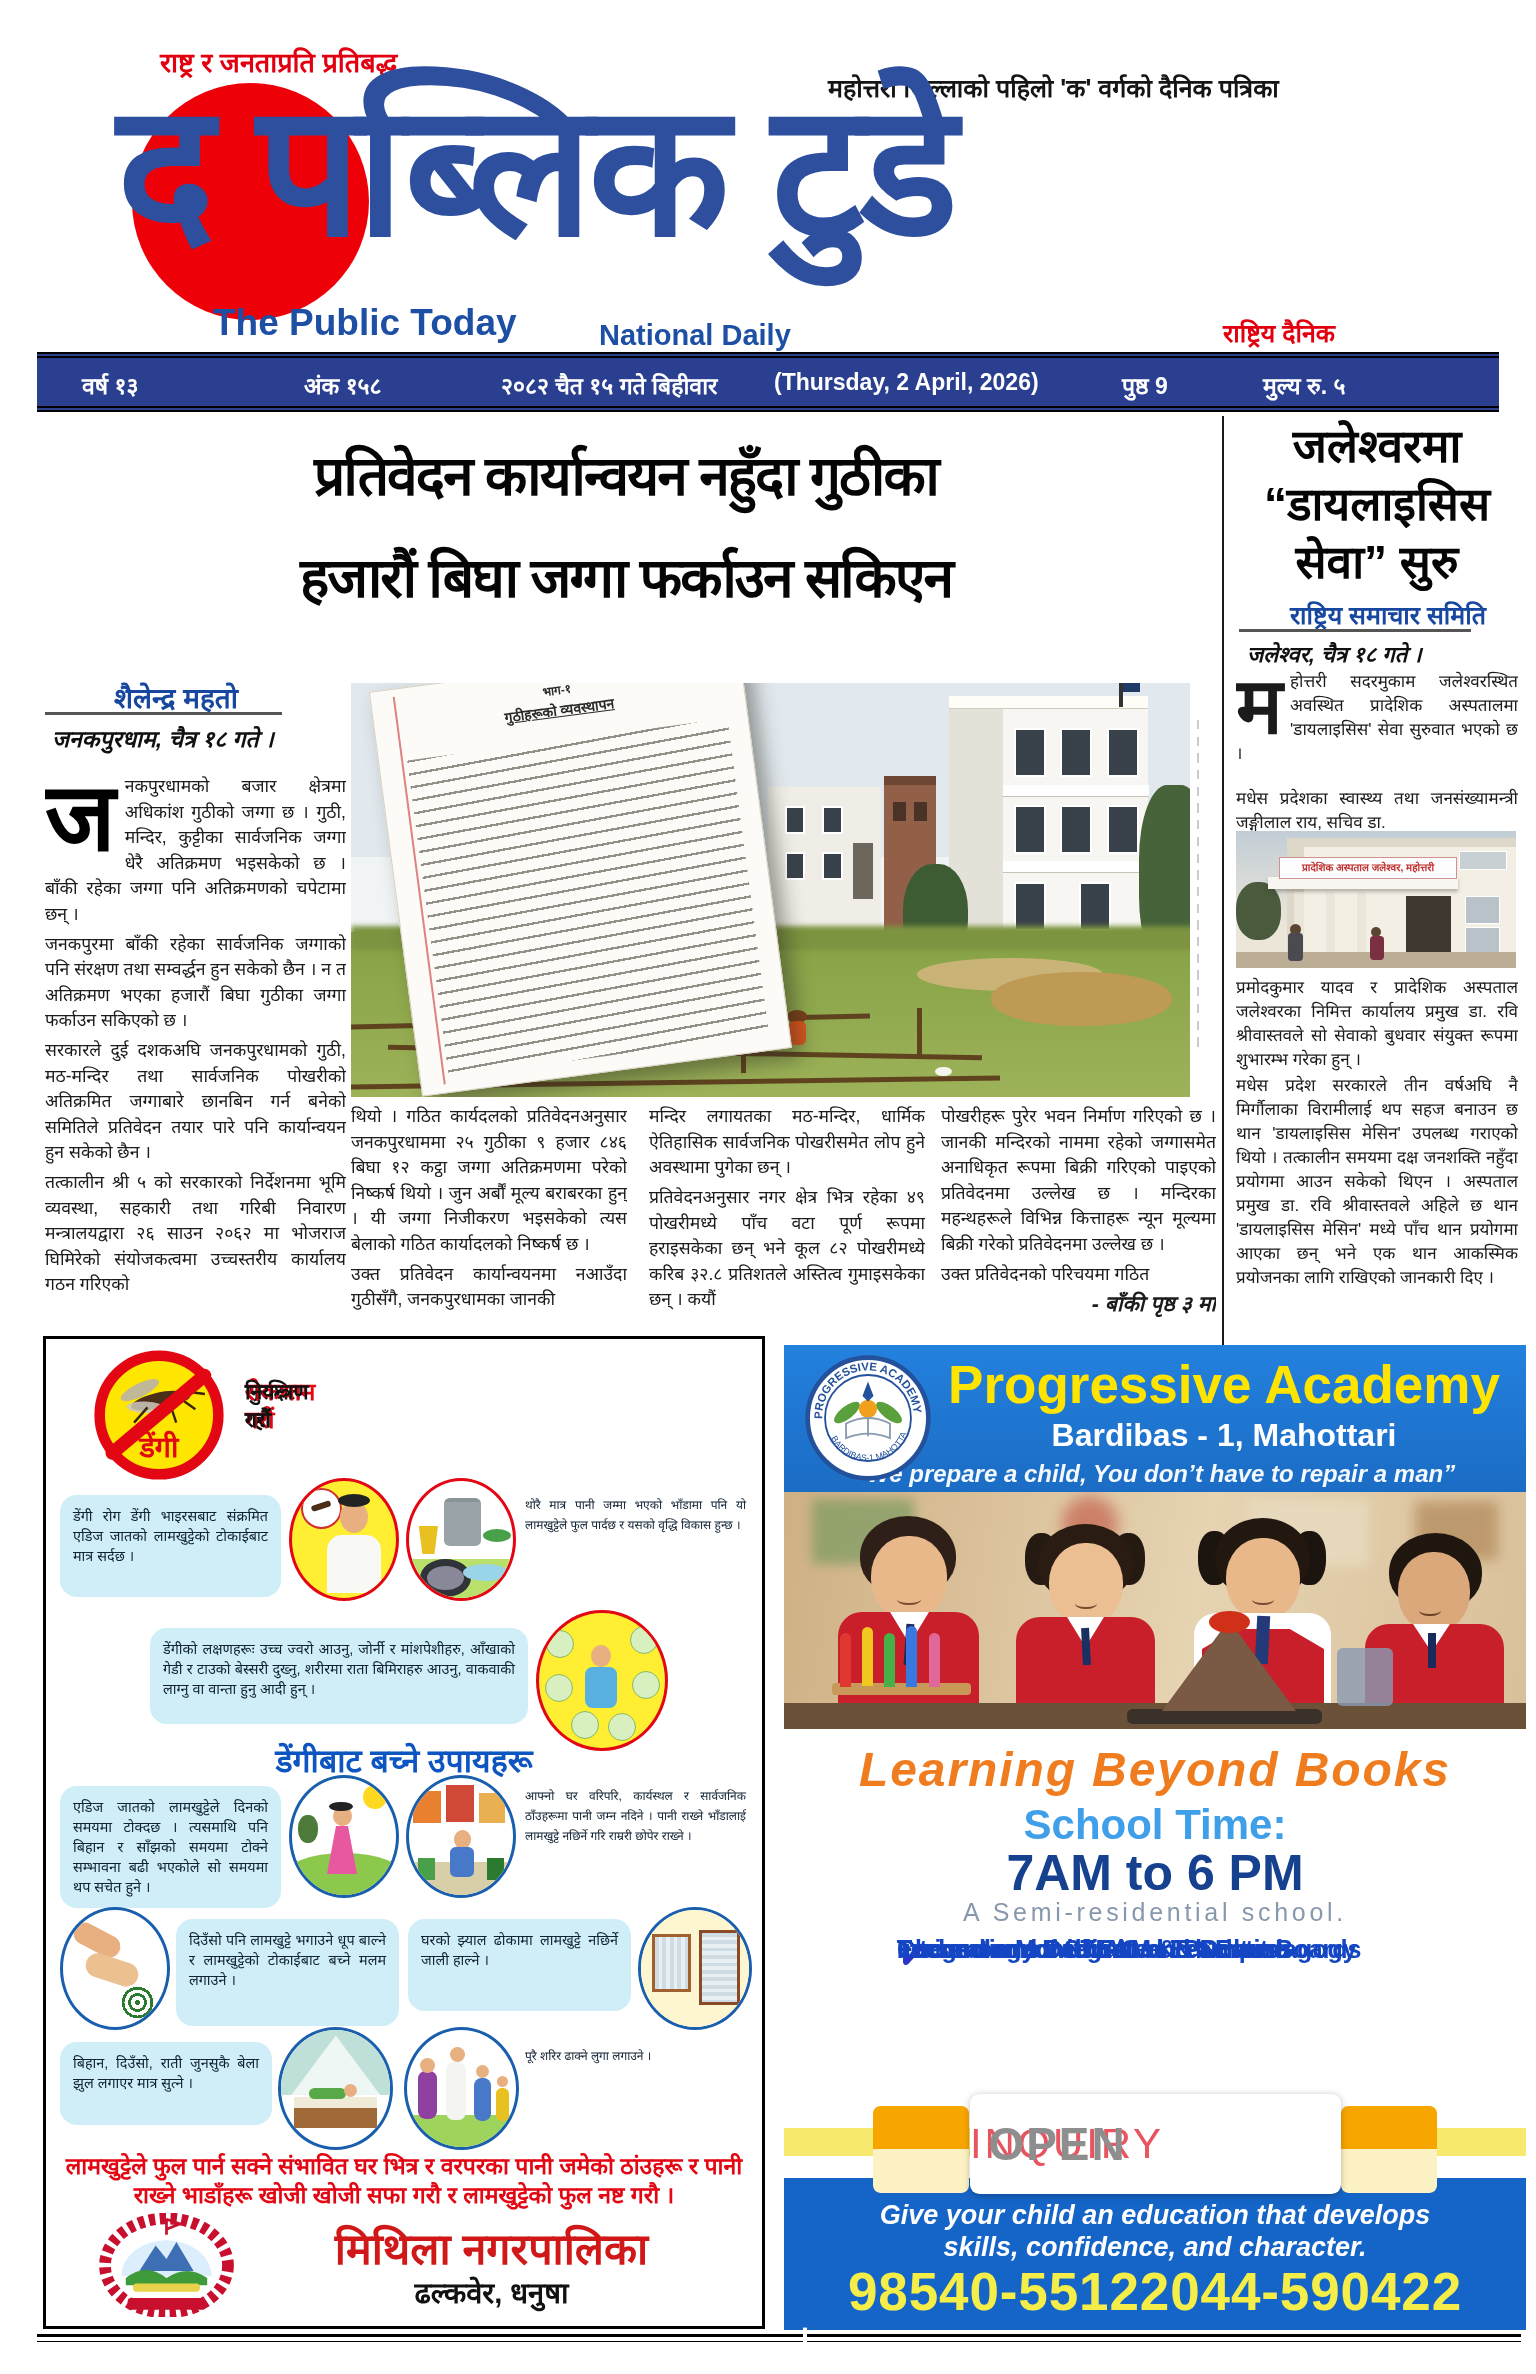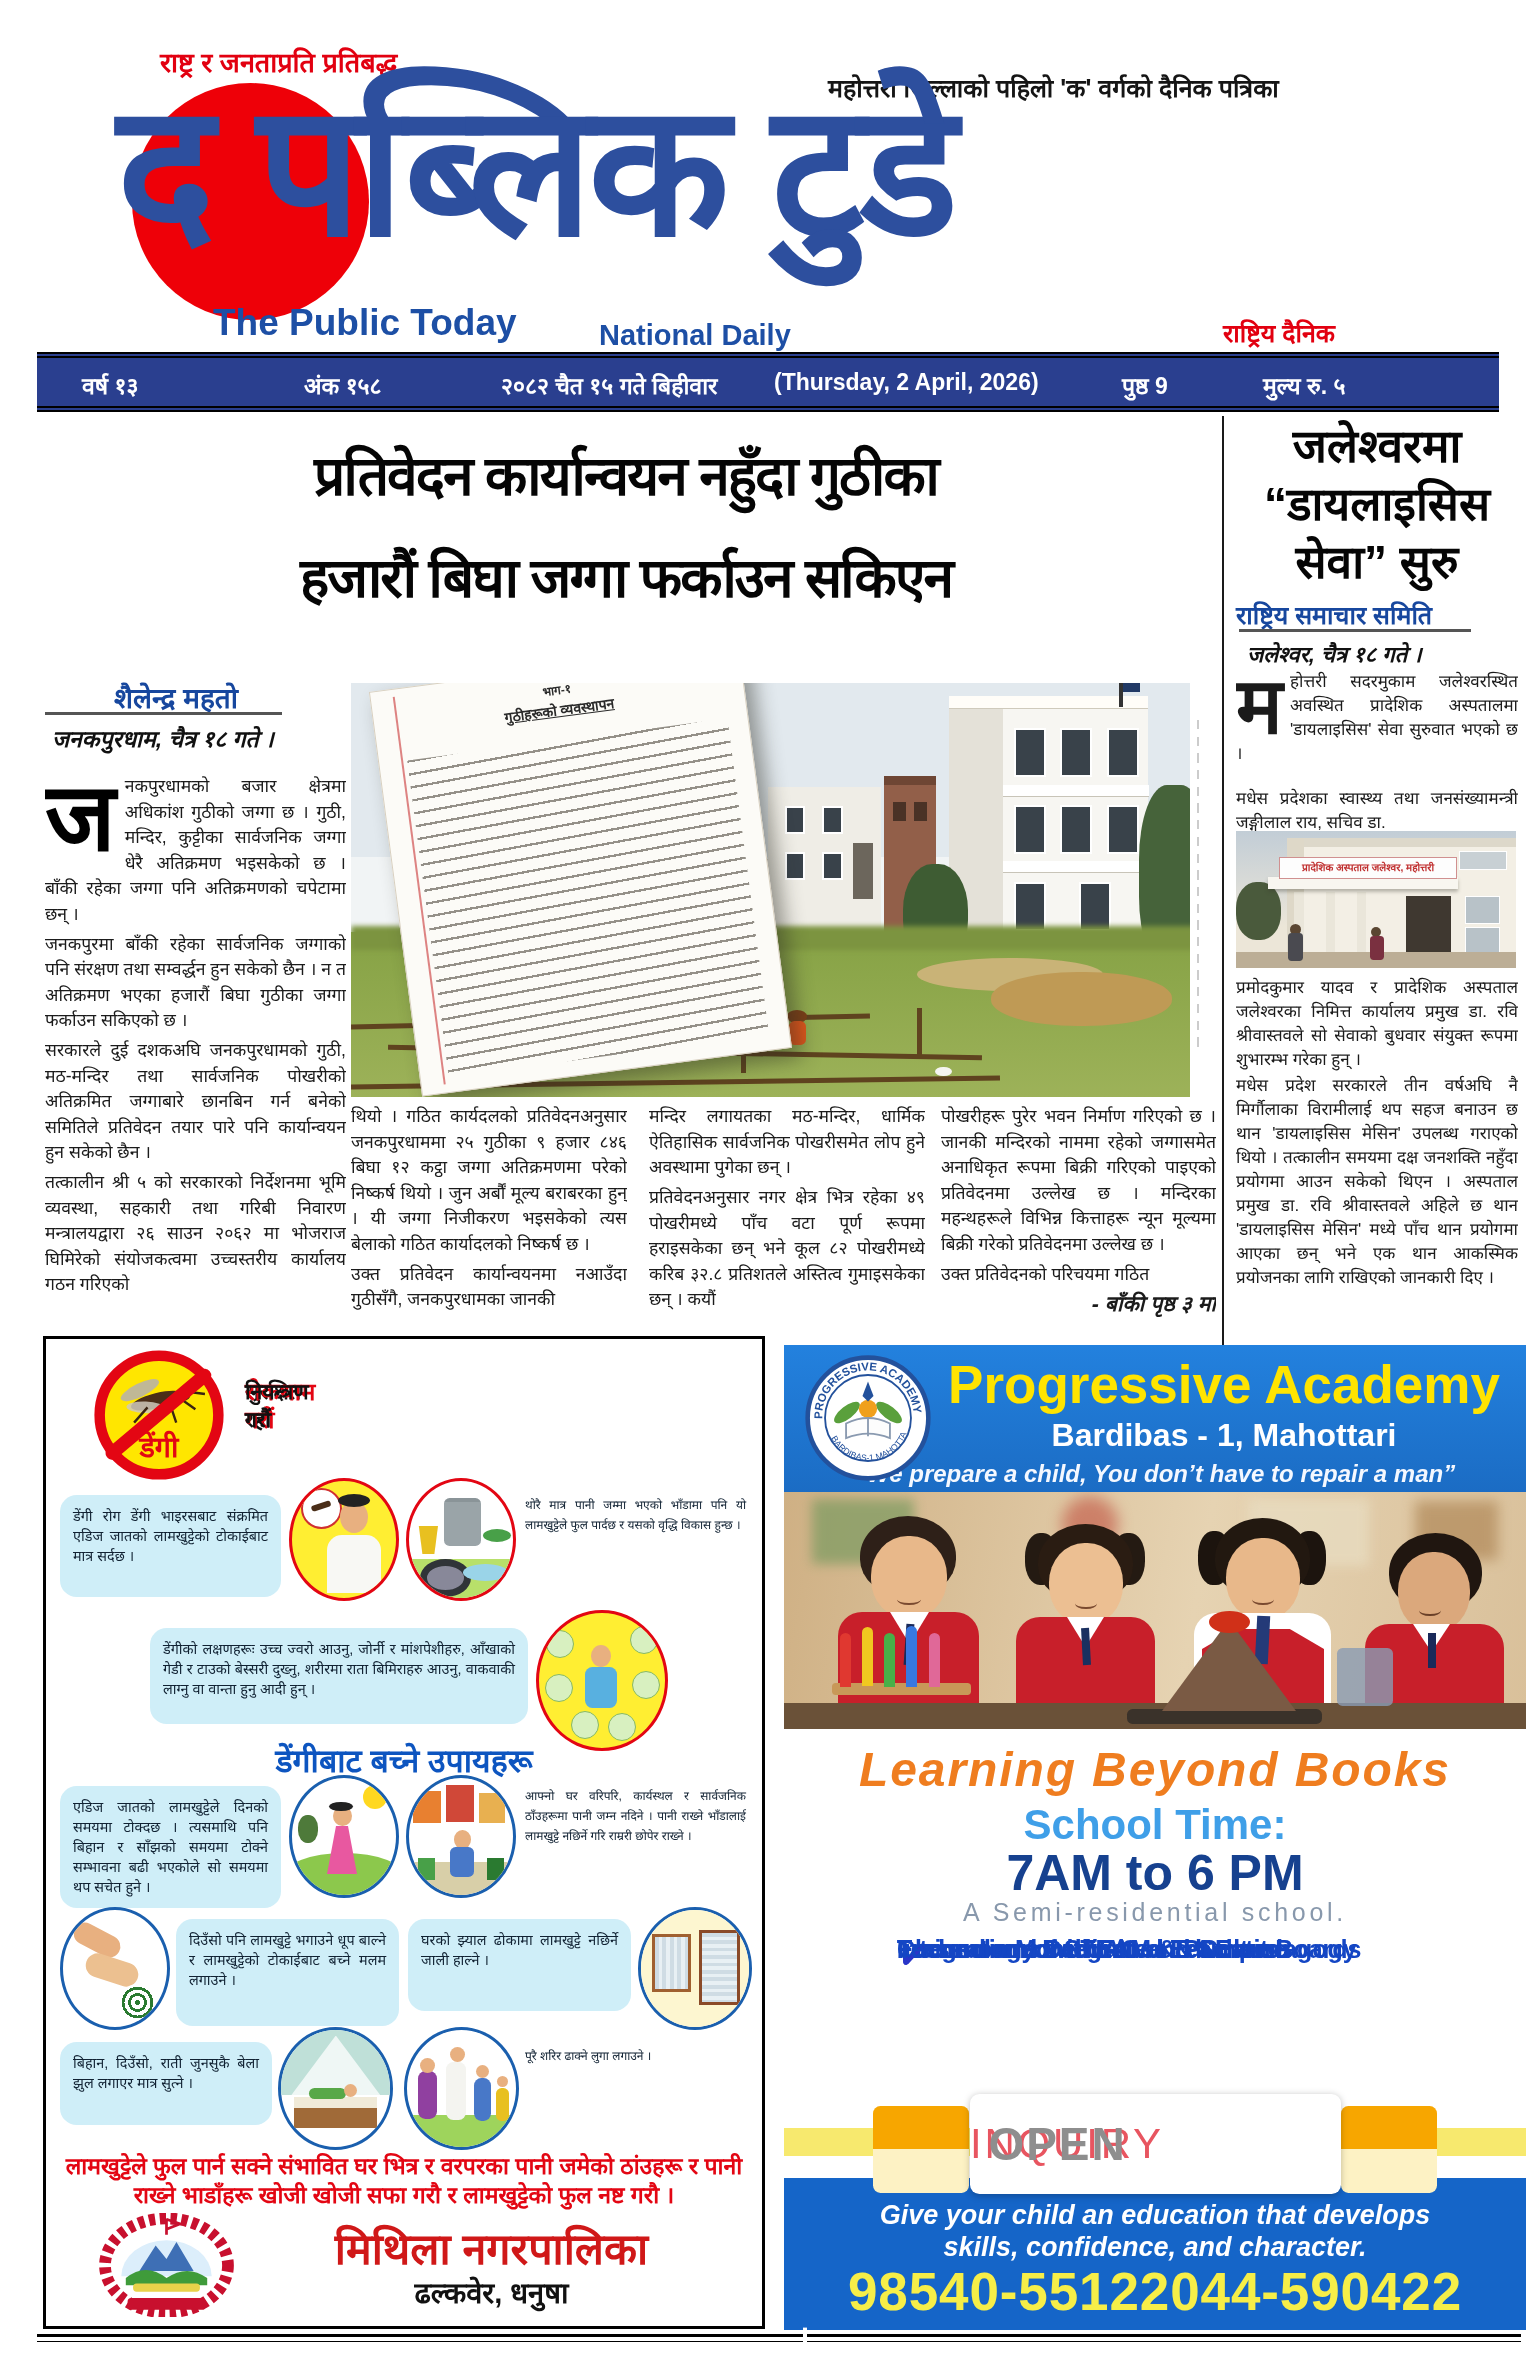--- a/index.html
+++ b/index.html
@@ -48,21 +48,21 @@
   .doc{left:20.4px;top:3.7px;width:371px;height:406px;background:#fcfbf7;border:0.9px solid #d8d0c0;
        transform:rotate(-7.5deg);transform-origin:37px 18.6px;
        box-shadow:9.3px 11px 20.4px rgba(40,40,30,.45);}
   .doc-lines{left:28px;top:72px;right:20.4px;bottom:15px;
        background:repeating-linear-gradient(177deg,#7a756c 0 2.3px,transparent 2.3px 13px);opacity:.8;}
   .doc-t{width:100%;text-align:center;font-weight:bold;color:#2a2a2a;}
 
   
   .sheadline{left:1234px;top:417px;width:286px;text-align:center;font-size:46px;line-height:58px;
              font-weight:bold;color:#050505;}
-  .sagency{left:1236px;top:597px;width:250px;text-align:left;font-size:25px;font-weight:bold;color:#17479e;}
+  .sagency{left:1236px;top:597px;width:250px;text-align:right;font-size:25px;font-weight:bold;color:#17479e;}
   .srule{left:1239px;top:629px;width:232px;height:2.8px;background:#555;}
   .sdate{left:1247px;top:638px;font-size:22px;font-weight:bold;font-style:italic;}
   .stxt{font-size:17px;line-height:24px;text-align:justify;color:#1b1b1b;}
   .sp1{left:1236px;top:670px;width:282px;height:117px;overflow:hidden;}
   .sdrop{float:left;font-size:78px;line-height:65px;font-weight:bold;margin:3.7px 7.4px 0 0;}
   .sp2{left:1236px;top:787px;width:282px;height:50px;overflow:hidden;}
   .sphoto{left:1236px;top:831px;width:280px;height:137px;overflow:hidden;
           background:linear-gradient(#c2cdd6,#ece6d8 70%);}
   .sp3{left:1236px;top:976px;width:282px;height:96px;overflow:hidden;}
   .sp4{left:1236px;top:1074px;width:282px;height:278px;overflow:hidden;}

